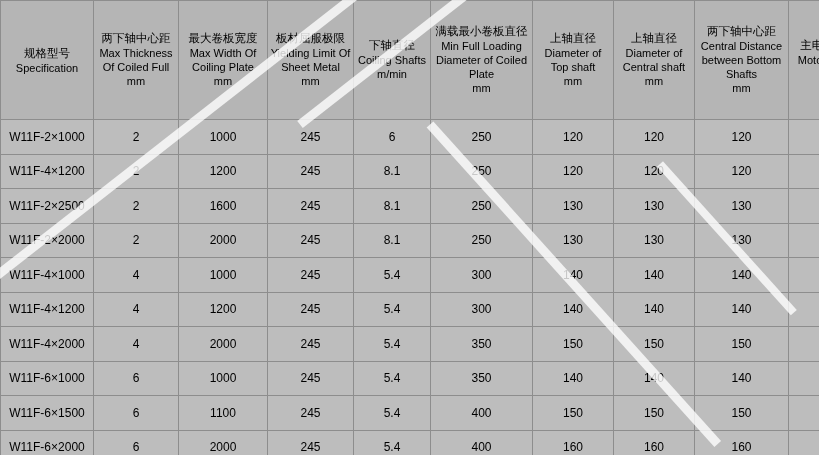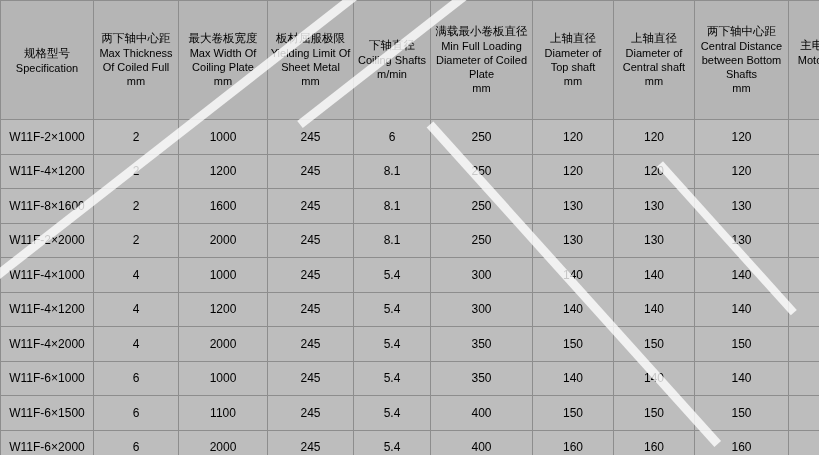--- a/index.html
+++ b/index.html
@@ -181,21 +181,21 @@
         <td>1200</td>
         <td>245</td>
         <td>8.1</td>
         <td>250</td>
         <td>120</td>
         <td>120</td>
         <td>120</td>
         <td>2.2</td>
       </tr>
       <tr>
-        <td class="spec-col">W11F-8×1600</td>
+        <td class="spec-col">W11F-2×2500</td>
         <td>2</td>
         <td>1600</td>
         <td>245</td>
         <td>8.1</td>
         <td>250</td>
         <td>130</td>
         <td>130</td>
         <td>130</td>
         <td>2.2</td>
       </tr>

